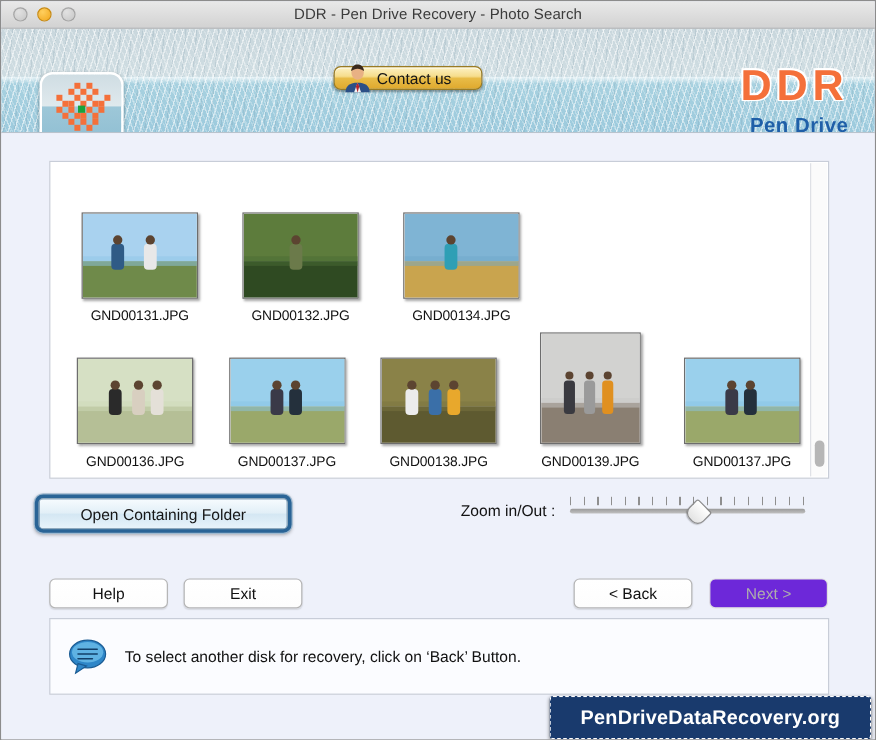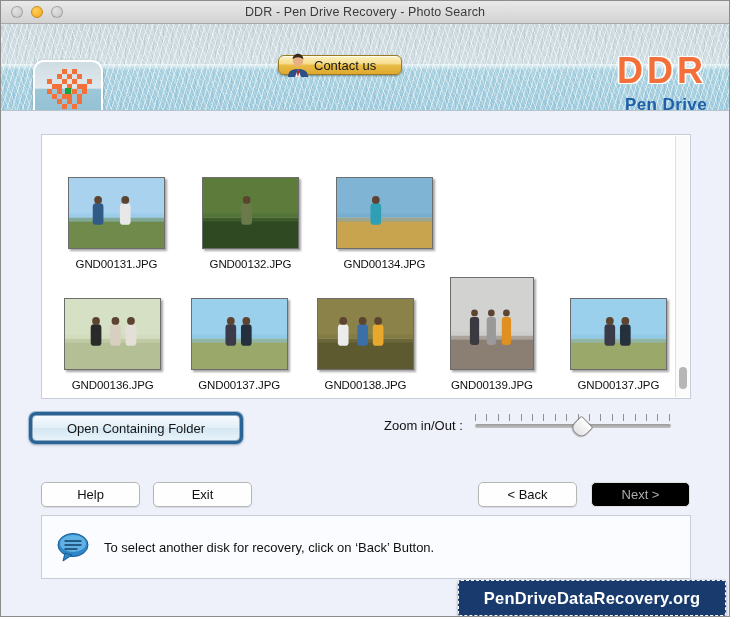--- a/index.html
+++ b/index.html
@@ -162,21 +162,21 @@
   }
 
   
   .btn{
     position:absolute;height:25px;border-radius:5px;box-sizing:border-box;
     border:1px solid #b6b6b6;background:linear-gradient(180deg,#ffffff,#fdfdfd);
     box-shadow:0 1px 1px rgba(0,0,0,.10);
     display:flex;align-items:center;justify-content:center;
     font-size:13px;color:#111;cursor:default;
   }
-  .btn.disabled{color:#adadad;border-color:#e0e0e0;background:#000000;box-shadow:none;}
+  .btn.disabled{color:#adadad;border-color:#e0e0e0;background:#6d28d9;box-shadow:none;}
   #btn-help{left:40px;top:371px;width:99px;}
   #btn-exit{left:152px;top:371px;width:99px;}
   #btn-back{left:477px;top:371px;width:99px;}
   #btn-next{left:590px;top:371px;width:99px;}
 
   
   .status{
     position:absolute;left:40px;top:404px;width:650px;height:64px;
     background:#fbfcff;border:1px solid #c8cdd8;box-sizing:border-box;
     display:flex;align-items:center;padding-left:14px;gap:14px;

